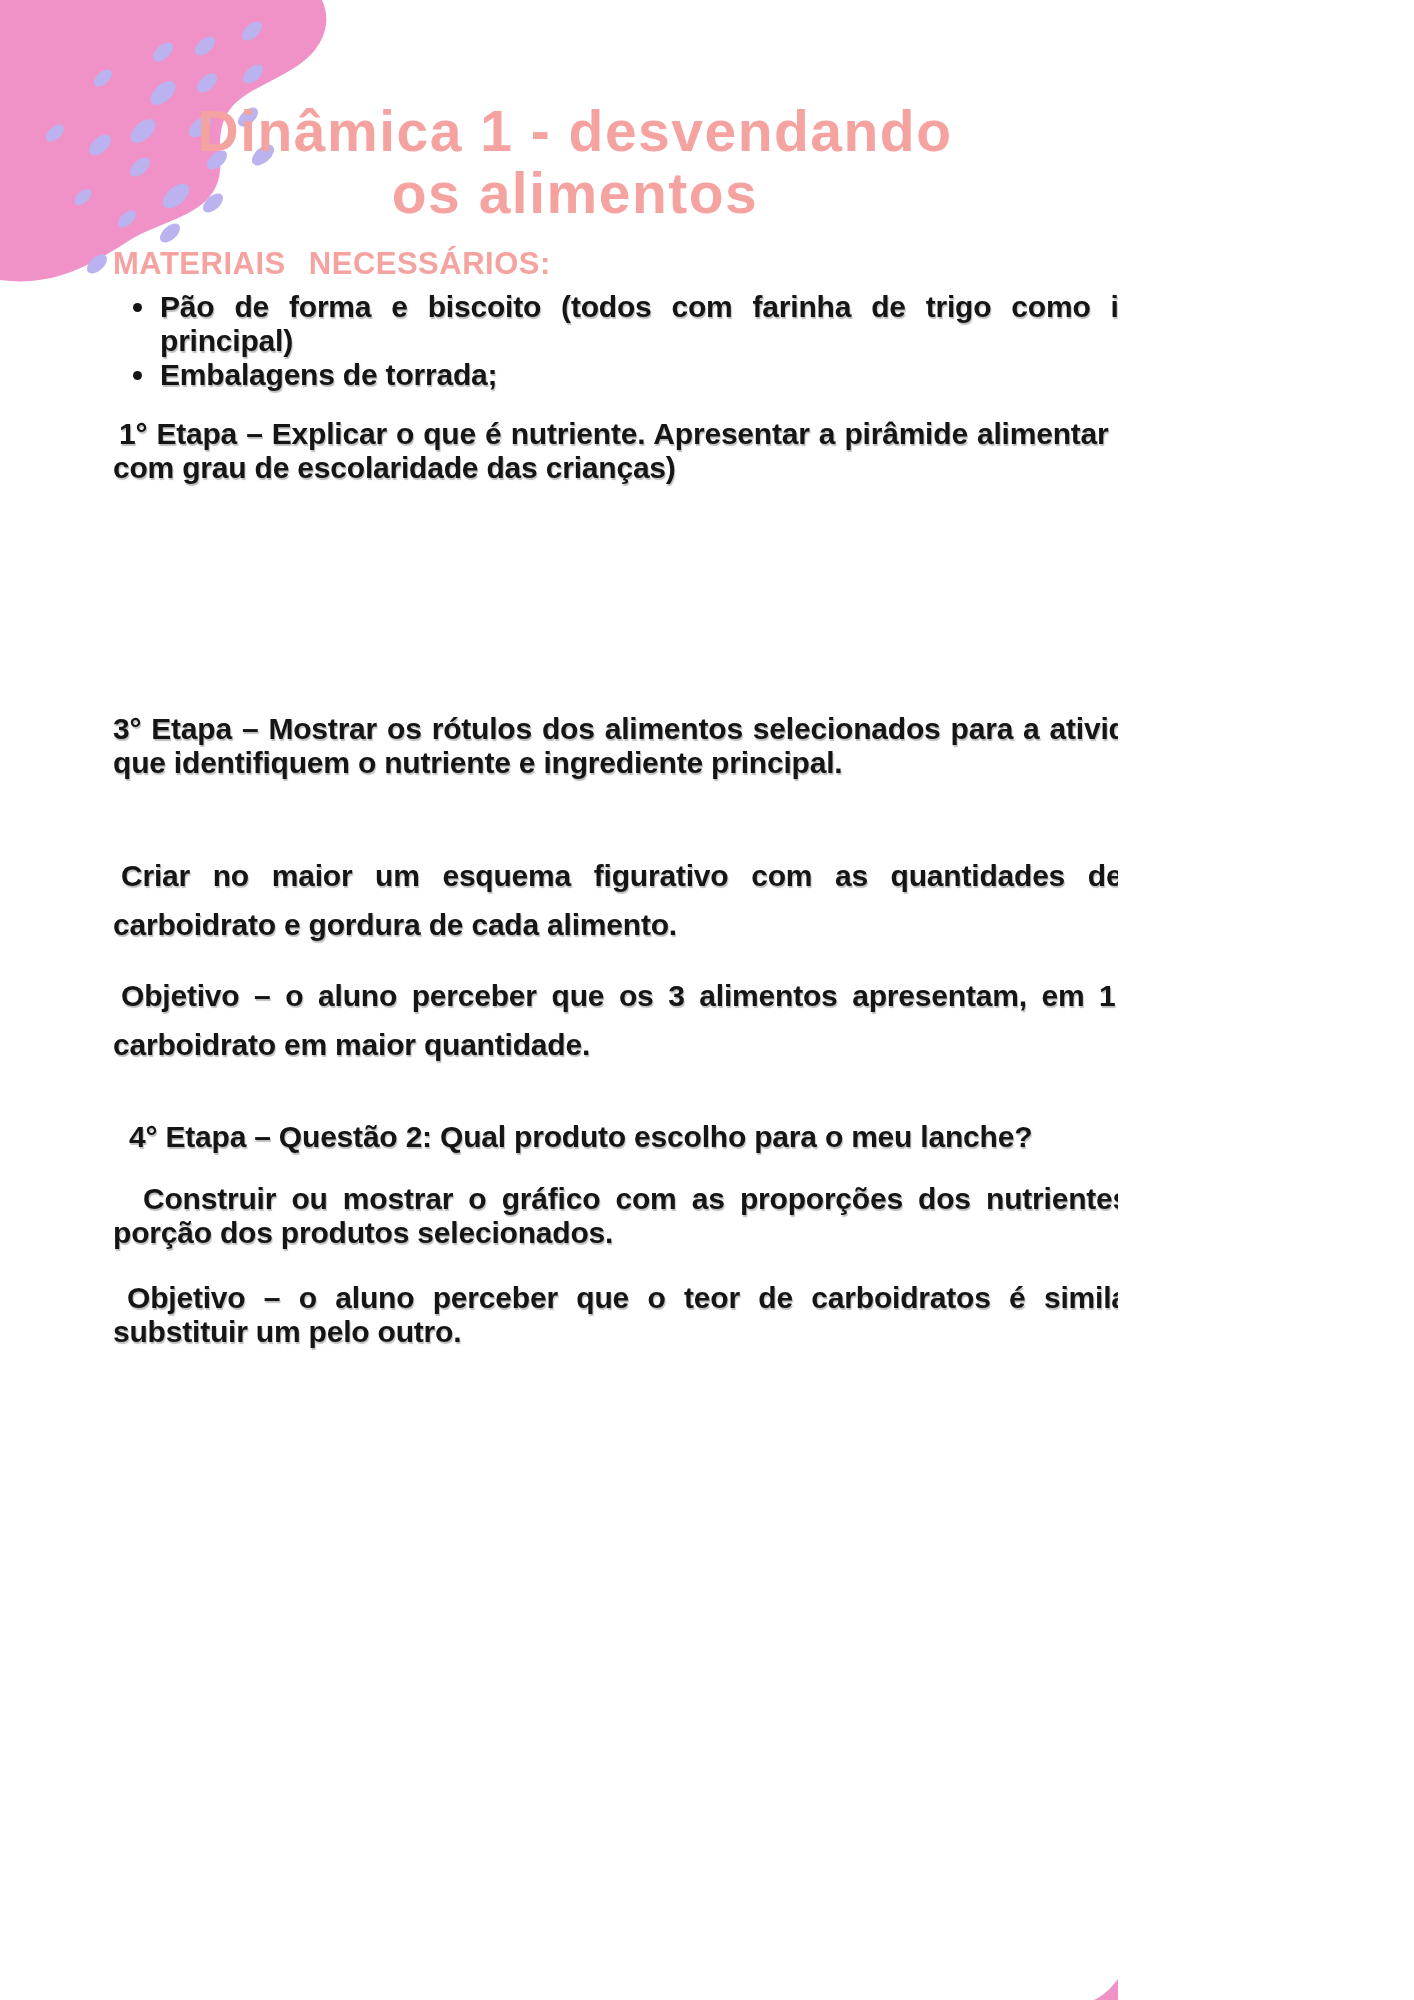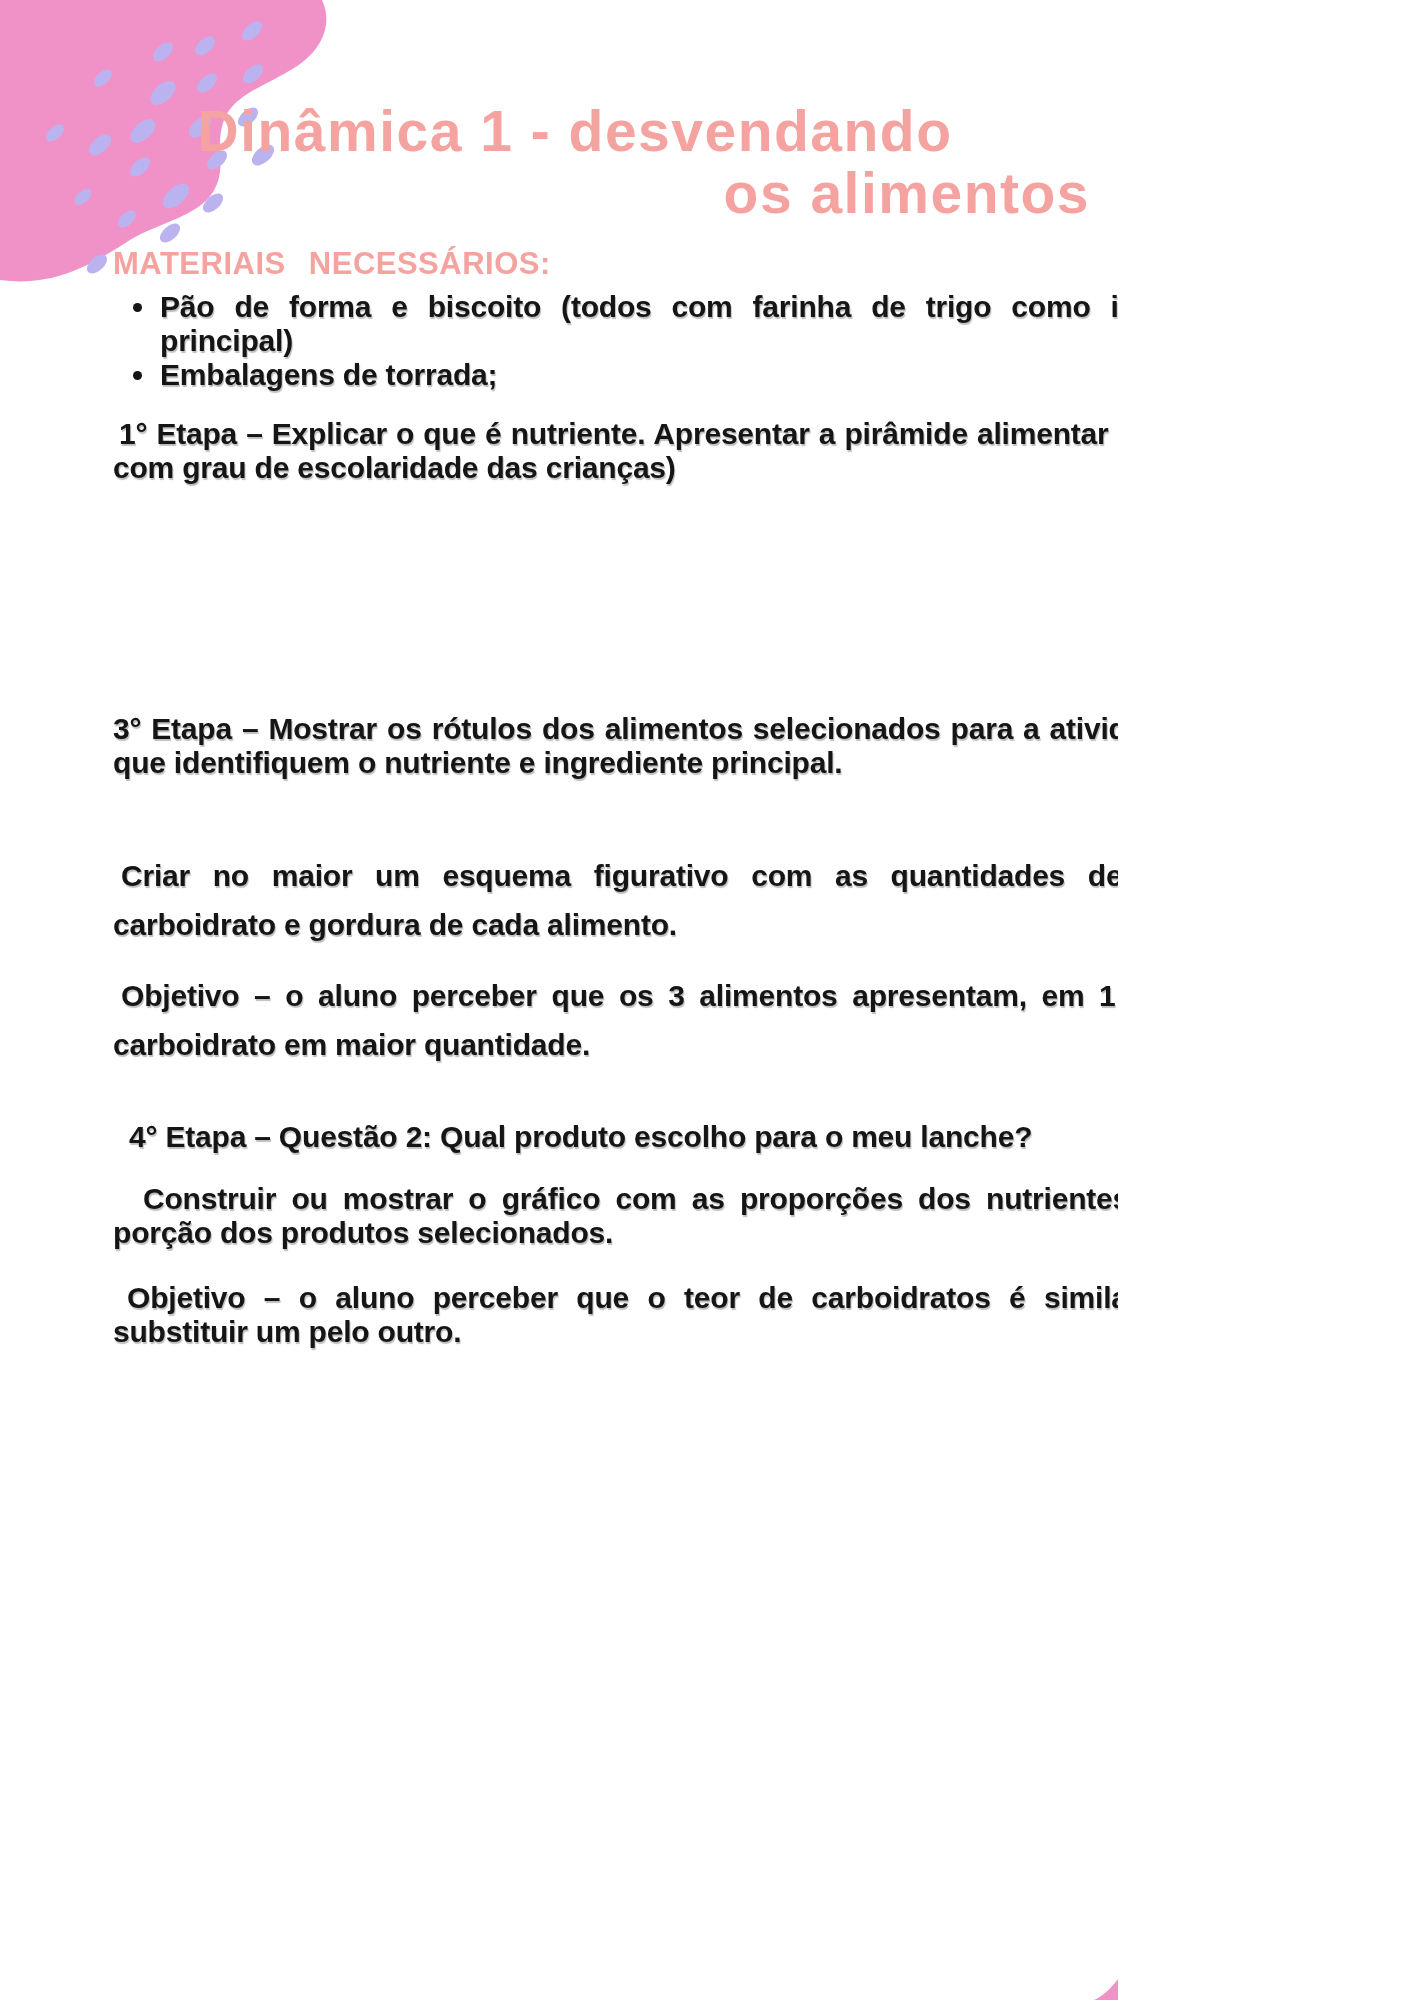--- a/index.html
+++ b/index.html
@@ -122,21 +122,21 @@
       <ellipse cx="338" cy="228" rx="12" ry="6.8" transform="rotate(-42 338 228)"></ellipse>
       <ellipse cx="150" cy="300" rx="12" ry="6.8" transform="rotate(-42 150 300)"></ellipse>
       <ellipse cx="192" cy="296" rx="13.2" ry="7.5" transform="rotate(-42 192 296)"></ellipse>
       <ellipse cx="234" cy="290" rx="12" ry="6.8" transform="rotate(-42 234 290)"></ellipse>
       <ellipse cx="276" cy="296" rx="10.8" ry="6.1" transform="rotate(-42 276 296)"></ellipse>
     </g>
   </svg>
 
   <h1 class="title" style="margin:0;">
     <span style="display:block;">Dinâmica 1 - desvendando</span>
-    <span style="display:block;text-align:right;">os alimentos</span>
+    <span style="display:block;">os alimentos</span>
   </h1>
 
   <div class="materials-heading">MATERIAIS NECESSÁRIOS:</div>
 
   <ul class="materials-list body-text">
     <li>Pão de forma e biscoito (todos com farinha de trigo como ingrediente principal)</li>
     <li>Embalagens de torrada;</li>
   </ul>
 
   <p class="para body-text p1">1° Etapa – Explicar o que é nutriente. Apresentar a pirâmide alimentar (de acordo com grau de escolaridade das crianças)</p>

